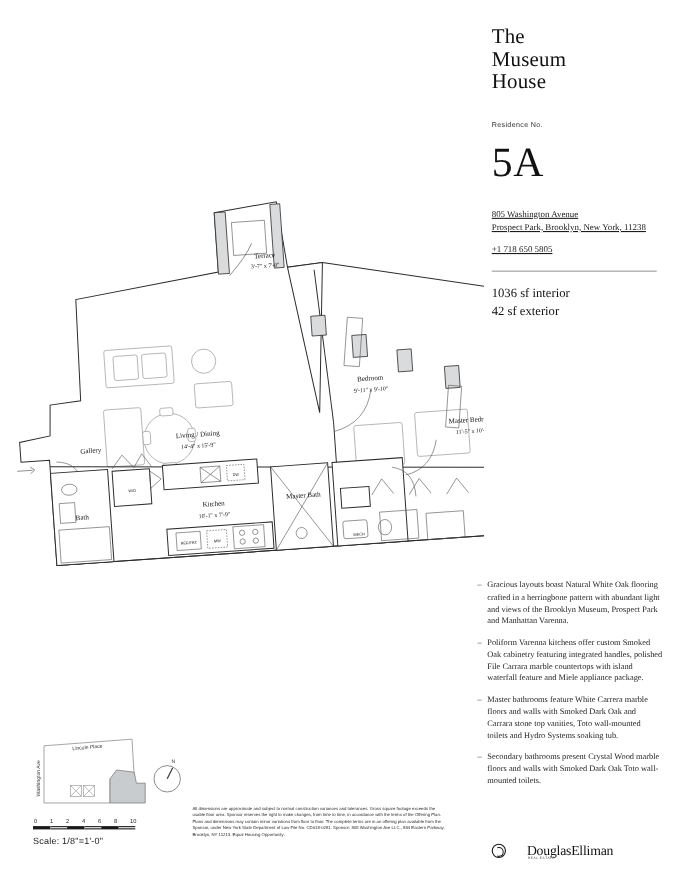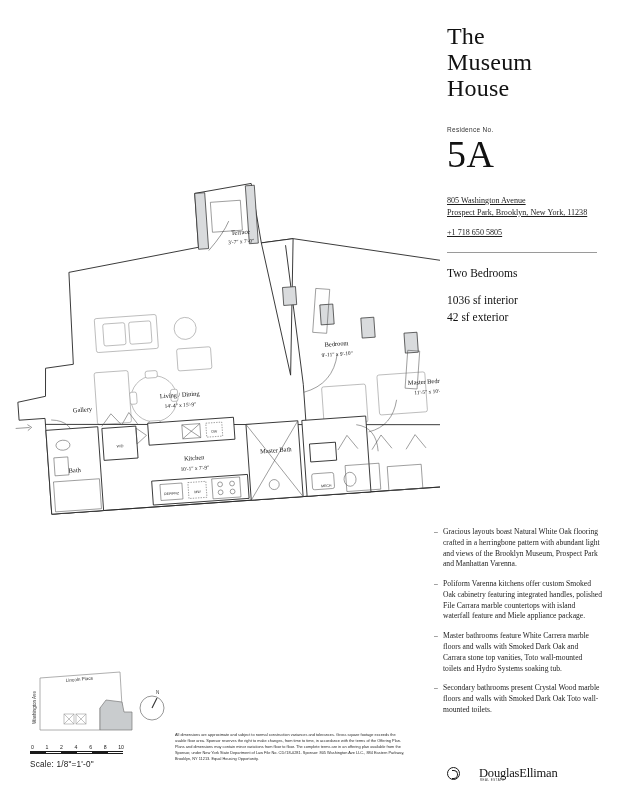--- a/index.html
+++ b/index.html
@@ -9,29 +9,29 @@
     font-family: "Liberation Serif", serif;
     color: #1a1a1a;
     overflow: hidden;
   }
   .page { position: relative; width: 618px; height: 800px; }
 
   
   .title-block { position: absolute; left: 447px; top: 24px; width: 150px; }
   .brand {
     font-family: "Liberation Serif", serif;
-    font-size: 24px; line-height: 1.08; font-weight: 400;
+    font-size: 19px; line-height: 1.08; font-weight: 400;
     letter-spacing: 0.2px; color: #111;
   }
   .res-label {
     margin-top: 24px; font-size: 6.5px; letter-spacing: 0.3px;
     font-family: "Liberation Sans", sans-serif; color: #333;
   }
   .res-number {
-    font-size: 38px; line-height: 1; margin-top: 2px; letter-spacing: 0.5px;
+    font-size: 38px; line-height: 1; margin-top: 12px; letter-spacing: 0.5px;
     font-family: "Liberation Serif", serif; color: #111;
   }
   .addr-block { margin-top: 22px; font-size: 8.1px; line-height: 1.5; color: #1d1d1d; }
   .addr-block .grp { margin-bottom: 8px; text-decoration: underline; }
   .addr-block .grp:last-child { margin-bottom: 0; }
   .rule { border-top: 0.8px solid #9a9a9a; margin: 13px 0 12px 0; width: 100%; }
   .unit-type { font-size: 11.5px; line-height: 1.42; color: #111; }
   .unit-area { font-size: 11.5px; line-height: 1.42; margin-top: 11px; color: #111; }
 
   
@@ -229,21 +229,20 @@
       <div class="grp">
         <div>805 Washington Avenue</div>
         <div>Prospect Park, Brooklyn, New York, 11238</div>
       </div>
       <div class="grp">+1 718 650 5805</div>
     </div>
 
     <div class="rule"></div>
 
     <div class="unit-type">
-      <div>Two Bedrooms</div>
     </div>
     <div class="unit-area">
       <div>1036 sf interior</div>
       <div>42 sf exterior</div>
     </div>
   </div>
 
   <div class="features">
     <div class="feat">
       <span class="dash">–</span>

